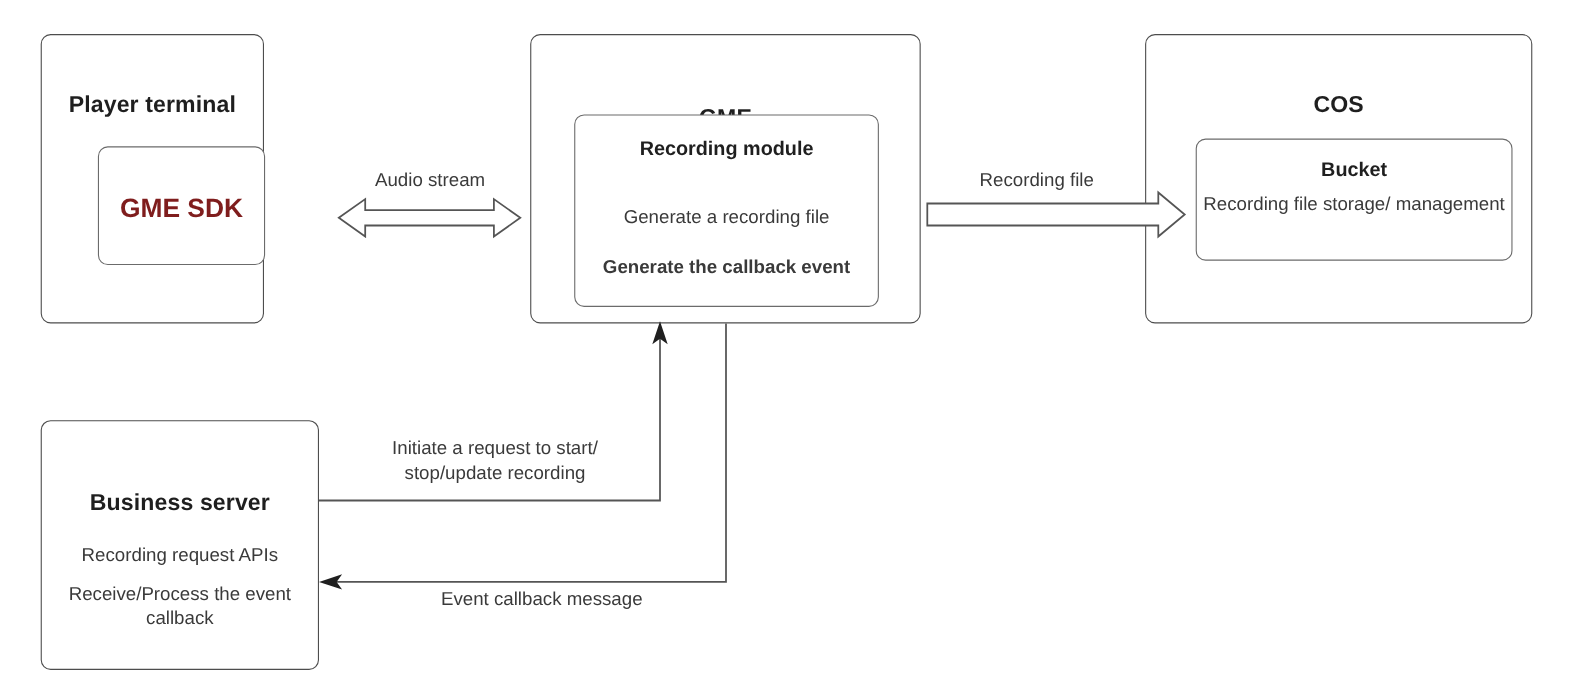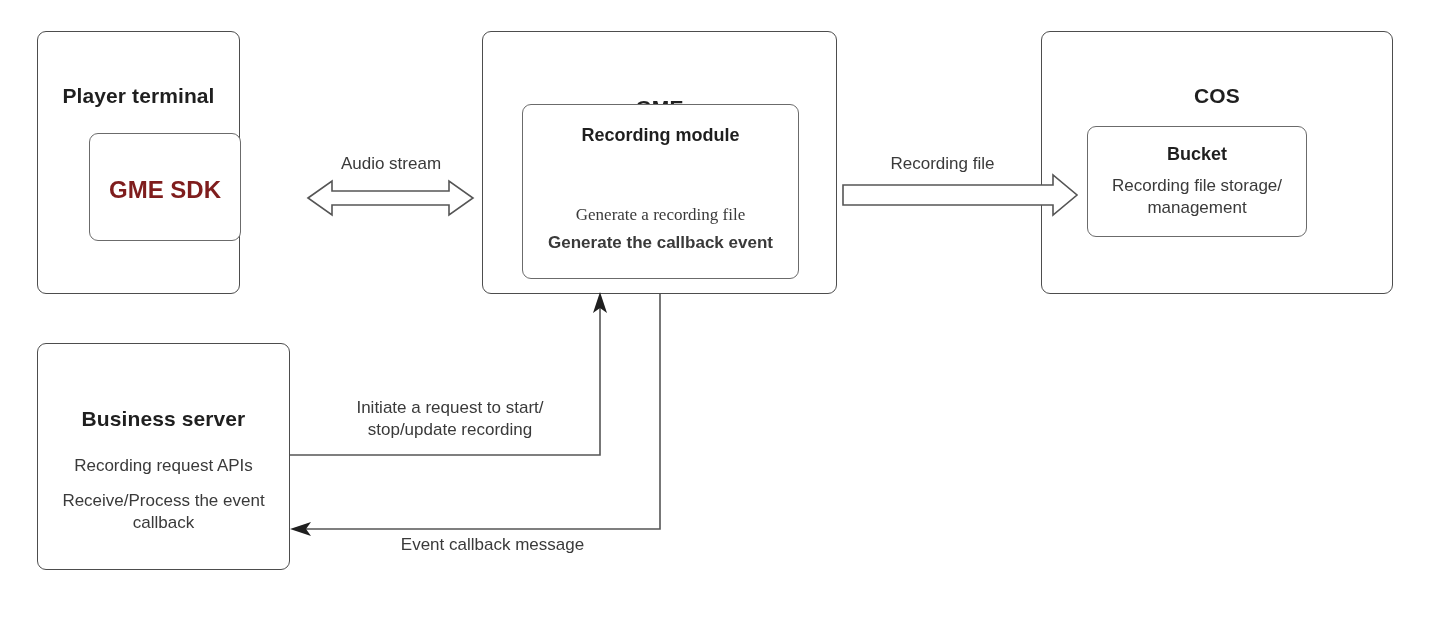--- a/index.html
+++ b/index.html
@@ -70,32 +70,32 @@
     position: absolute; left: 0; top: 42px; width: 100%;
     text-align: center; font-size: 24px; font-weight: bold; color: #7f1d1d;
   }
 
   
   #gme-box { left: 482px; top: 31px; width: 355px; height: 263px; }
   #gme-title { top: 64px; text-align: center; }
   #recording-module-box { left: 39px; top: 72px; width: 277px; height: 175px; }
   #recording-module-title { top: 20px; }
   #rec-l1 { top: 57px; }
-  #rec-l2 { top: 99px; font-family: Liberation Serif, serif; }
+  #rec-l2 { top: 82px; }
   #rec-l3 { top: 127px; font-weight: bold; }
 
   
   #cos-box { left: 1041px; top: 31px; width: 352px; height: 263px; padding-left: 24px; }
   #cos-title { top: 52px; }
-  #bucket-box { left: 45px; top: 94px; width: 220px; height: 111px; }
+  #bucket-box { left: 45px; top: 94px; width: 288px; height: 111px; }
   #bucket-title { top: 17px; }
   #bucket-desc { top: 48px; }
 
   
-  #business-server { left: 37px; top: 343px; width: 253px; height: 227px; }
+  #business-server { left: 37px; top: 382px; width: 253px; height: 227px; }
   #business-title { top: 63px; }
   #biz-l1 { top: 111px; }
   #biz-l2 { top: 146px; }
 
   
   #connectors {
     position: absolute;
     left: 0; top: 0;
     width: 1430px; height: 625px;
     pointer-events: none;

